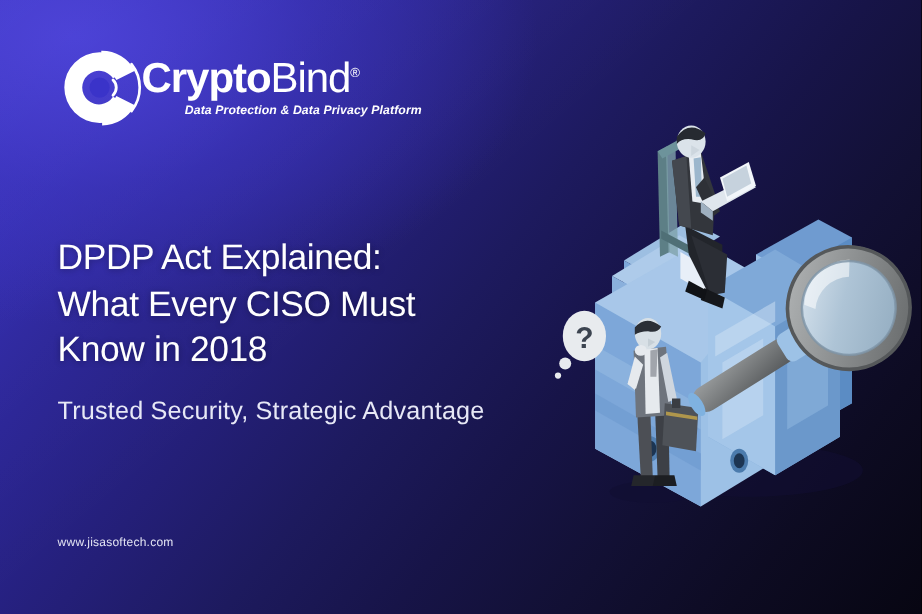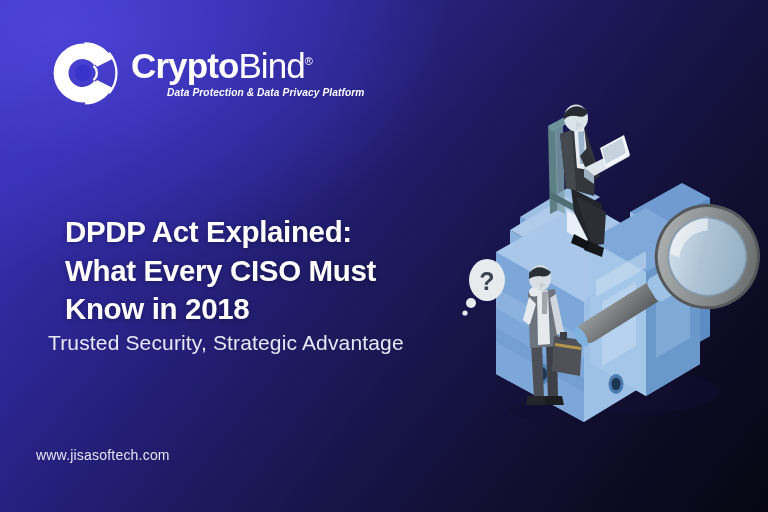--- a/index.html
+++ b/index.html
@@ -34,21 +34,20 @@
     background: linear-gradient(140deg, rgba(255,255,255,0.035) 0%, rgba(255,255,255,0) 45%);
   }
 
   
   .logo-block {
     position: absolute;
     left: 48px;
     top: 38px;
     display: flex;
     align-items: center;
-    gap: 13px;
     z-index: 5;
   }
   .logo-mark { width: 70px; height: 70px; display: block; flex: none; }
   .logo-text { display: flex; flex-direction: column; justify-content: center; }
   .wordmark {
     font-size: 35px;
     line-height: 1.02;
     letter-spacing: -0.9px;
     color: #ffffff;
     white-space: nowrap;
@@ -72,23 +71,23 @@
     letter-spacing: 0.1px;
     white-space: nowrap;
     margin-left: 36px;
   }
 
   
   .headline {
     position: absolute;
     left: 48px;
     top: 196px;
-    margin: 17px;
+    margin: 0;
     font-size: 29.5px;
-    font-weight: 700;
+    font-weight: 400;
     line-height: 38.5px;
     letter-spacing: -0.35px;
     color: #ffffff;
     z-index: 5;
     text-shadow: 0 1px 5px rgba(0,0,0,0.30);
   }
   .headline .ln { display: block; white-space: nowrap; }
 
   .subhead {
     position: absolute;
@@ -97,24 +96,24 @@
     margin: 0;
     font-size: 21px;
     font-weight: 400;
     letter-spacing: 0.15px;
     color: #e7e8f6;
     white-space: nowrap;
     z-index: 5;
   }
   .site-url {
     position: absolute;
-    left: 36px;
+    left: 48px;
     top: 447px;
     margin: 0;
-    font-size: 14px;
+    font-size: 10px;
     font-weight: 400;
     letter-spacing: 0.2px;
     color: #e3e4f3;
     white-space: nowrap;
     z-index: 5;
   }
 
   
   .illustration {
     position: absolute;

